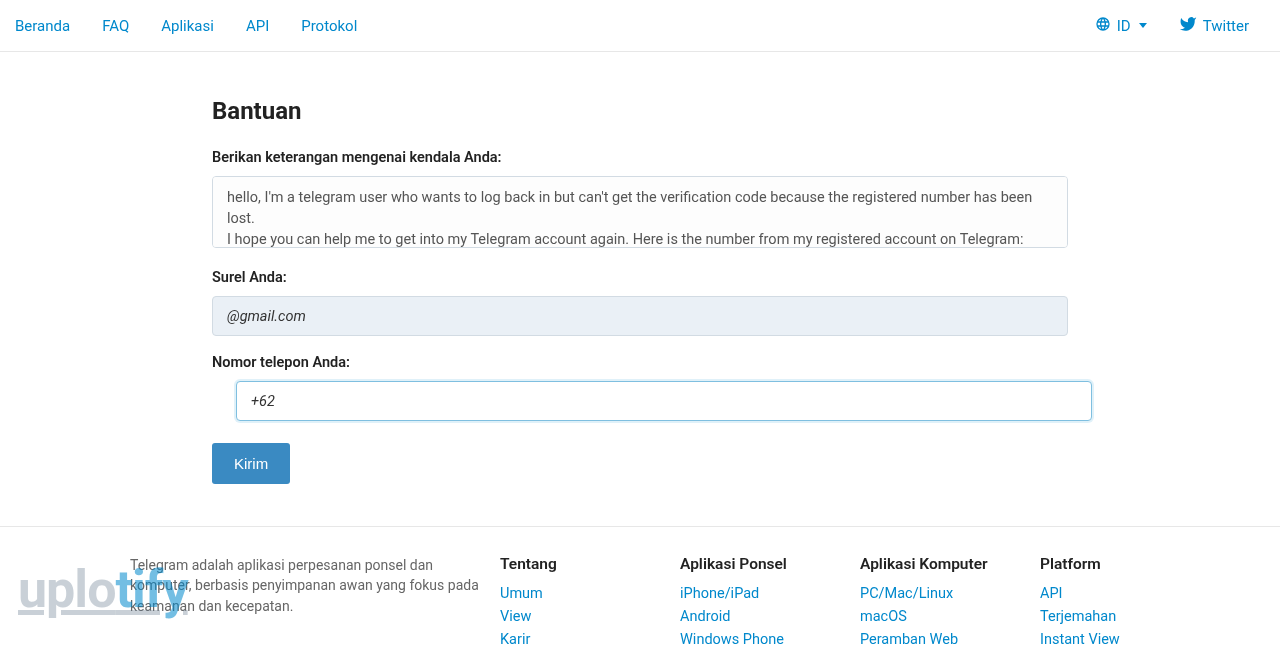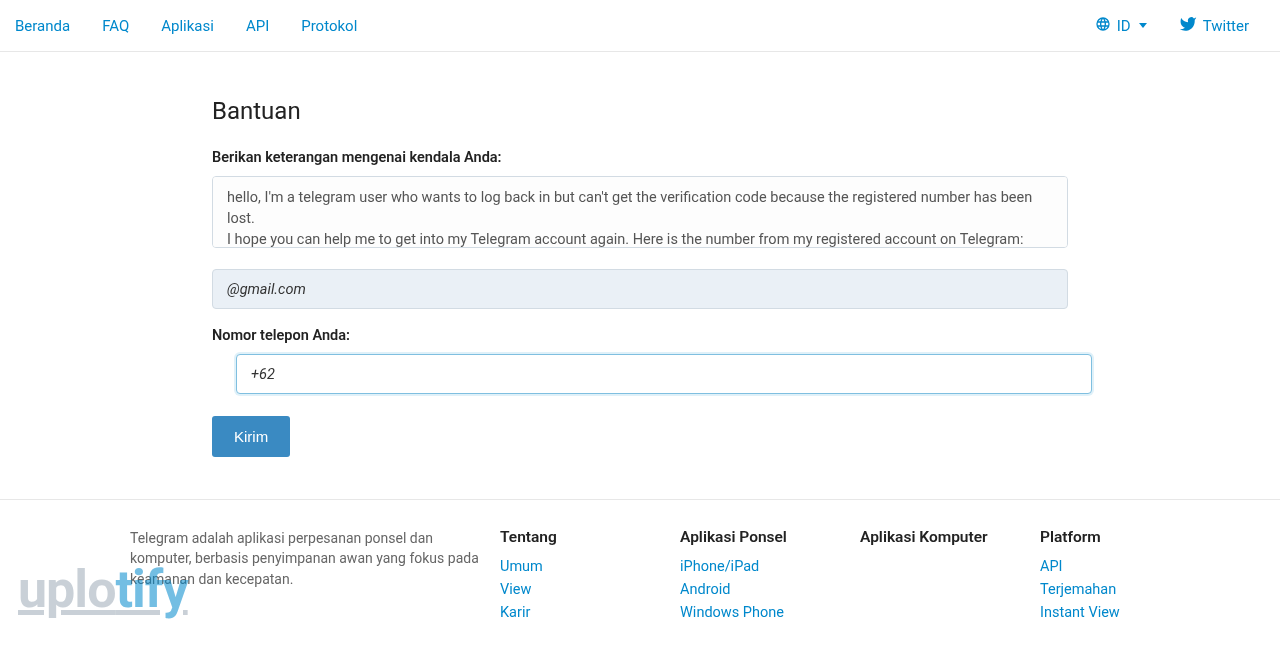--- a/index.html
+++ b/index.html
@@ -6,21 +6,21 @@
 body { font-family: -apple-system, BlinkMacSystemFont, "Segoe UI", Roboto, "Helvetica Neue", Arial, sans-serif; font-size: 14px; color: #333; background: #fff; }
 .top-nav { display: flex; justify-content: space-between; align-items: center; padding: 16px 15px; border-bottom: 1px solid #e7e7e7; height: 52px; }
 .nav-left, .nav-right { display: flex; align-items: center; gap: 0; }
 .nav-left a, .nav-right a, .nav-right .lang-switch { color: #0088cc; text-decoration: none; font-size: 15px; padding: 15px 16px; cursor: pointer; display: inline-flex; align-items: center; gap: 6px; }
 .nav-left a:first-child { padding-left: 0; }
 .globe-icon, .twitter-icon, .caret { display: inline-block; }
 .globe-icon svg, .twitter-icon svg { fill: #0088cc; }
 .caret { width: 0; height: 0; border-left: 4px solid transparent; border-right: 4px solid transparent; border-top: 5px solid #0088cc; margin-left: 2px; }
 .container { max-width: 896px; margin: 0 auto; padding: 0 20px; }
 .content { padding-top: 45px; }
-h1 { font-size: 24px; font-weight: 400; color: #222; margin-bottom: 24px; }
+h1 { font-size: 24px; font-weight: 700; color: #222; margin-bottom: 24px; }
 .form-group { margin-bottom: 18px; }
 .form-label { font-size: 14.5px; font-weight: 600; color: #222; display: block; margin-bottom: 10px; }
 textarea { width: 100%; border: 1px solid #d2dbe3; border-radius: 4px; padding: 10px 14px; font-size: 14.5px; font-family: inherit; resize: none; height: 72px; overflow-y: scroll; line-height: 1.45; color: #555; background: #fdfdfd; }
 input[type="text"], input[type="email"] { width: 100%; border: 1px solid #d2dbe3; border-radius: 4px; padding: 10px 14px; font-size: 14.5px; font-family: inherit; height: 40px; color: #333; font-style: italic; }
 input.email-field { background: #eaf0f6; color: #333; }
 input.phone-field { border: 1px solid #7fbfe0; box-shadow: 0 0 0 2px rgba(0,136,204,0.12); margin-left: 24px; }
 .btn-submit { background: #3a8ac2; color: #fff; border: none; padding: 12px 22px; font-size: 15px; border-radius: 3px; cursor: pointer; margin-top: 4px; }
 .footer { border-top: 1px solid #e7e7e7; margin-top: 42px; padding: 28px 0 0 0; }
 .footer-inner { max-width: 1160px; margin: 0 auto; display: grid; grid-template-columns: 350px 1fr 1fr 1fr 1fr; gap: 20px; padding: 0 20px 0 70px; }
 .footer h4 { font-size: 15.5px; font-weight: 600; color: #222; margin-bottom: 12px; }
@@ -66,20 +66,21 @@
 <div class="container content">
   <h1>Bantuan</h1>
 
   <div class="form-group">
     <label class="form-label">Berikan keterangan mengenai kendala Anda:</label>
     <textarea style="">hello, I'm a telegram user who wants to log back in but can't get the verification code because the registered number has been lost.
 I hope you can help me to get into my Telegram account again. Here is the number from my registered account on Telegram:</textarea>
   </div>
 
   <div class="form-group">
+    <label class="form-label">Surel Anda:</label>
     <input type="email" class="email-field" value="@gmail.com" style="">
   </div>
 
   <div class="form-group">
     <label class="form-label">Nomor telepon Anda:</label>
     <input type="text" class="phone-field" value="+62 " style="">
   </div>
 
   <button class="btn-submit">Kirim</button>
 </div>
@@ -100,20 +101,25 @@
     <div>
       <h4>Aplikasi Ponsel</h4>
       <ul>
         <li><a href="#">iPhone/iPad</a></li>
         <li><a href="#">Android</a></li>
         <li><a href="#">Windows Phone</a></li>
       </ul>
     </div>
     <div>
       <h4>Aplikasi Komputer</h4>
+      <ul>
+        <li><a href="#">PC/Mac/Linux</a></li>
+        <li><a href="#">macOS</a></li>
+        <li><a href="#">Peramban Web</a></li>
+      </ul>
     </div>
     <div>
       <h4>Platform</h4>
       <ul>
         <li><a href="#">API</a></li>
         <li><a href="#">Terjemahan</a></li>
         <li><a href="#">Instant View</a></li>
       </ul>
     </div>
   </div>

